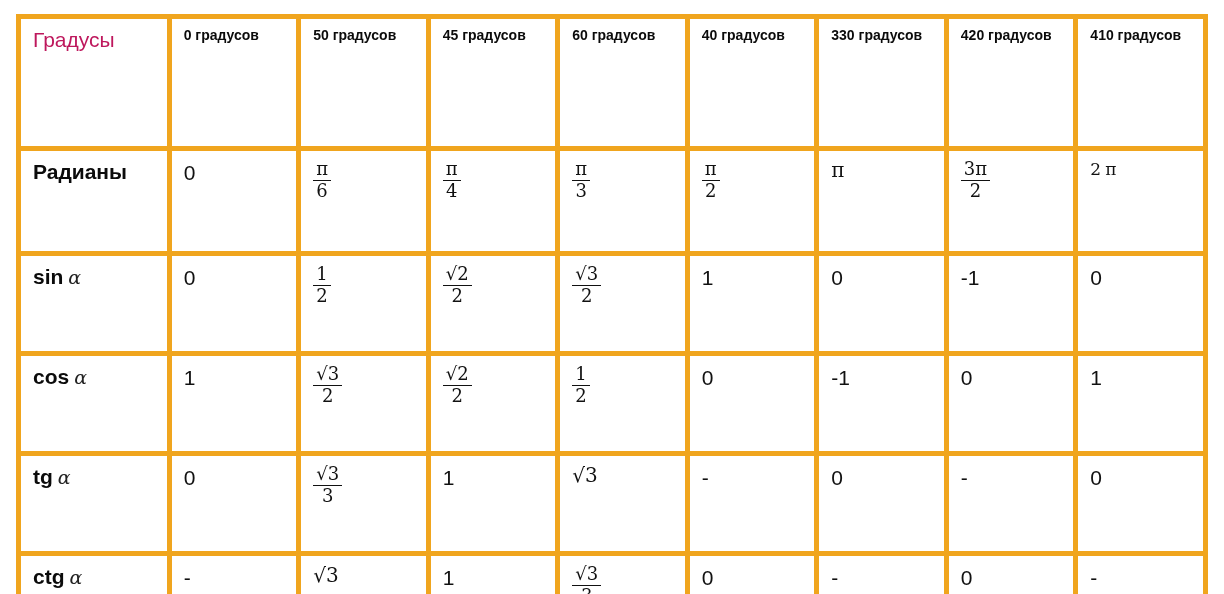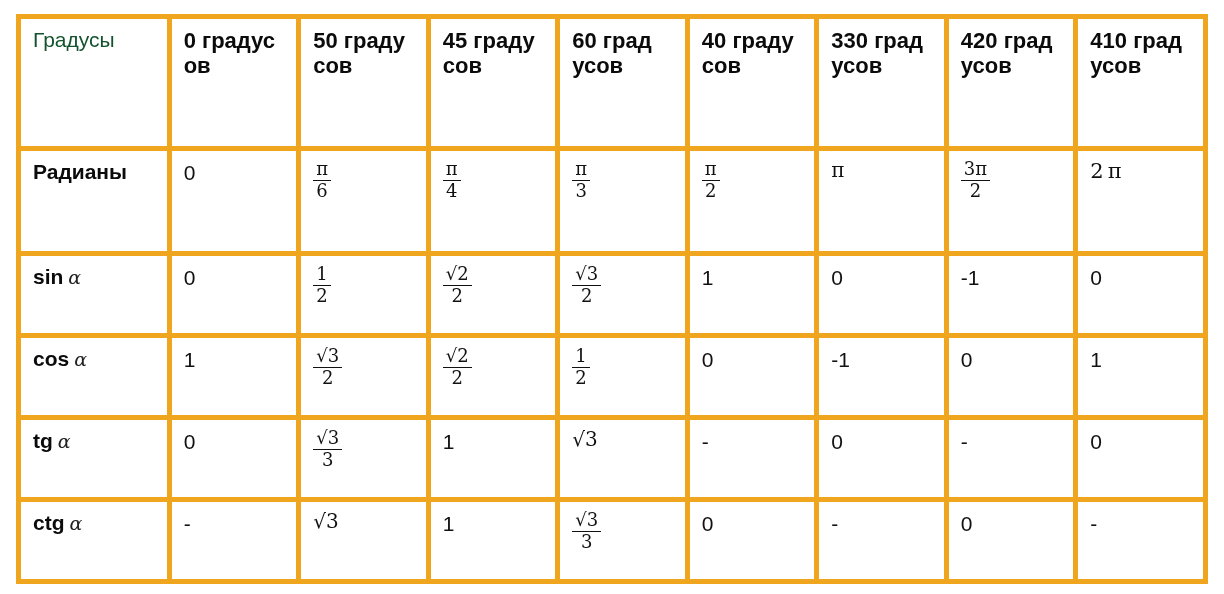--- a/index.html
+++ b/index.html
@@ -47,30 +47,30 @@
     border-top: 5px solid #f0a51e;
   }
 
   
   col.c-label { width: 155px; }
   col.c-val   { width: 129px; }
 
   
   tr.row-head { height: 137px; }
   tr.row-rad  { height: 105px; margin-left: 32px; }
-  tr.row-fn   { height: 82px; }
+  tr.row-fn   { height: 100px; }
 
   
   .hdr-plain {
     font-size: 21px;
     font-weight: normal;
-    color: #14532d;
+    color: #be185d;
   }
   .hdr-bold {
-    font-size: 22px;
+    font-size: 14px;
     font-weight: bold;
     color: #0b0b0b;
   }
   .row-label {
     font-size: 21px;
     font-weight: bold;
     color: #0b0b0b;
   }
   .row-label .alpha {
     font-weight: normal;
@@ -129,21 +129,21 @@
   }
   .radical {
     font-family: "DejaVu Serif", serif;
     white-space: nowrap;
   }
   .pi {
     font-family: "DejaVu Serif", serif;
   }
   .plainmath {
     font-family: "DejaVu Serif", serif;
-    font-size: 21px;
+    font-size: 17px;
     color: #111;
   }
   .plainmath .sp { display: inline-block; width: 4px; }
   .dash {
     font-size: 21px;
     color: #111;
   }
 </style>
 </head>
 <body>

